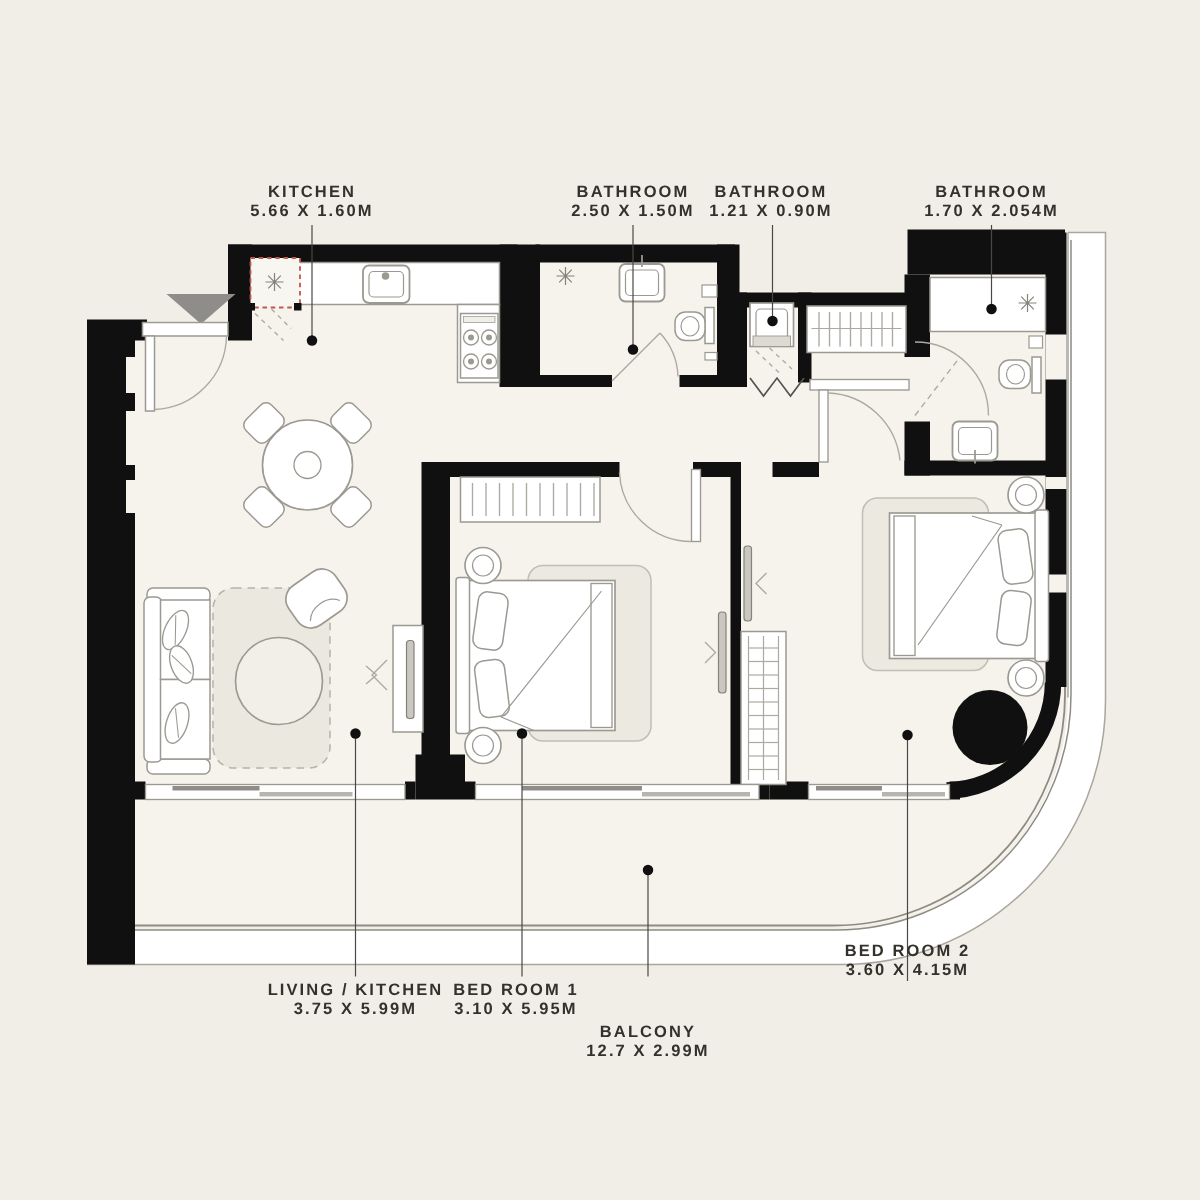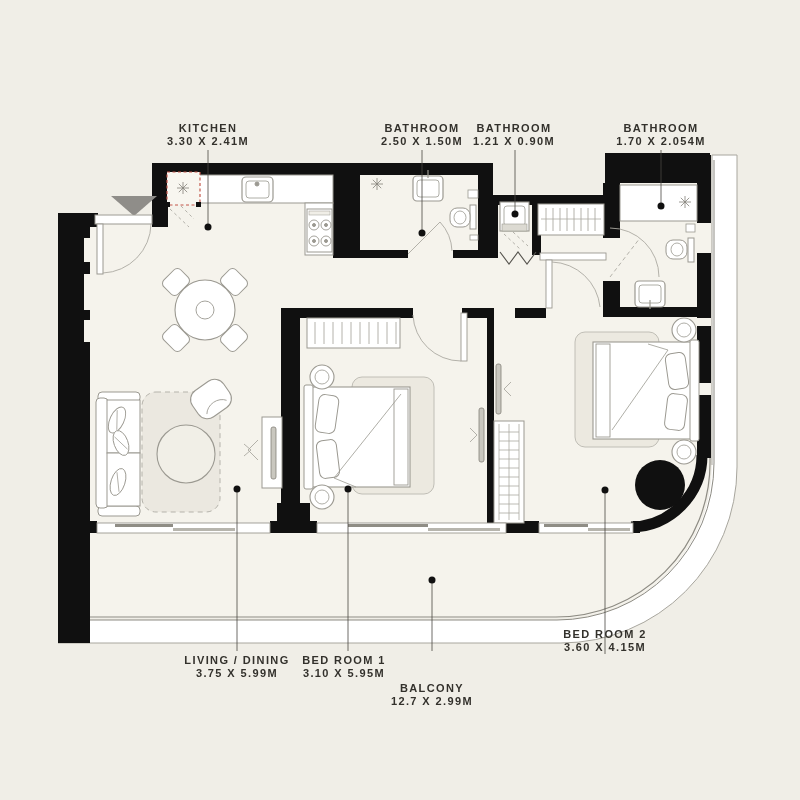--- a/index.html
+++ b/index.html
@@ -361,36 +361,36 @@
     <circle cx="661" cy="206" r="3.5"></circle>
     <circle cx="237" cy="489" r="3.5"></circle>
     <circle cx="348" cy="489" r="3.5"></circle>
     <circle cx="432" cy="580" r="3.5"></circle>
     <circle cx="605" cy="490" r="3.5"></circle>
   </g>
 </svg>
 
 <div class="room-label" style="left:208px;top:122px">
   <span>KITCHEN</span>
-  <span>3.30 X 2.41M</span>
+  <span>5.66 X 1.60M</span>
 </div>
 <div class="room-label" style="left:422px;top:122px">
   <span>BATHROOM</span>
   <span>2.50 X 1.50M</span>
 </div>
 <div class="room-label" style="left:514px;top:122px">
   <span>BATHROOM</span>
   <span>1.21 X 0.90M</span>
 </div>
 <div class="room-label" style="left:661px;top:122px">
   <span>BATHROOM</span>
   <span>1.70 X 2.054M</span>
 </div>
 <div class="room-label" style="left:237px;top:654px">
-  <span>LIVING / DINING</span>
+  <span>LIVING / KITCHEN</span>
   <span>3.75 X 5.99M</span>
 </div>
 <div class="room-label" style="left:344px;top:654px">
   <span>BED ROOM 1</span>
   <span>3.10 X 5.95M</span>
 </div>
 <div class="room-label" style="left:432px;top:682px">
   <span>BALCONY</span>
   <span>12.7 X 2.99M</span>
 </div>

